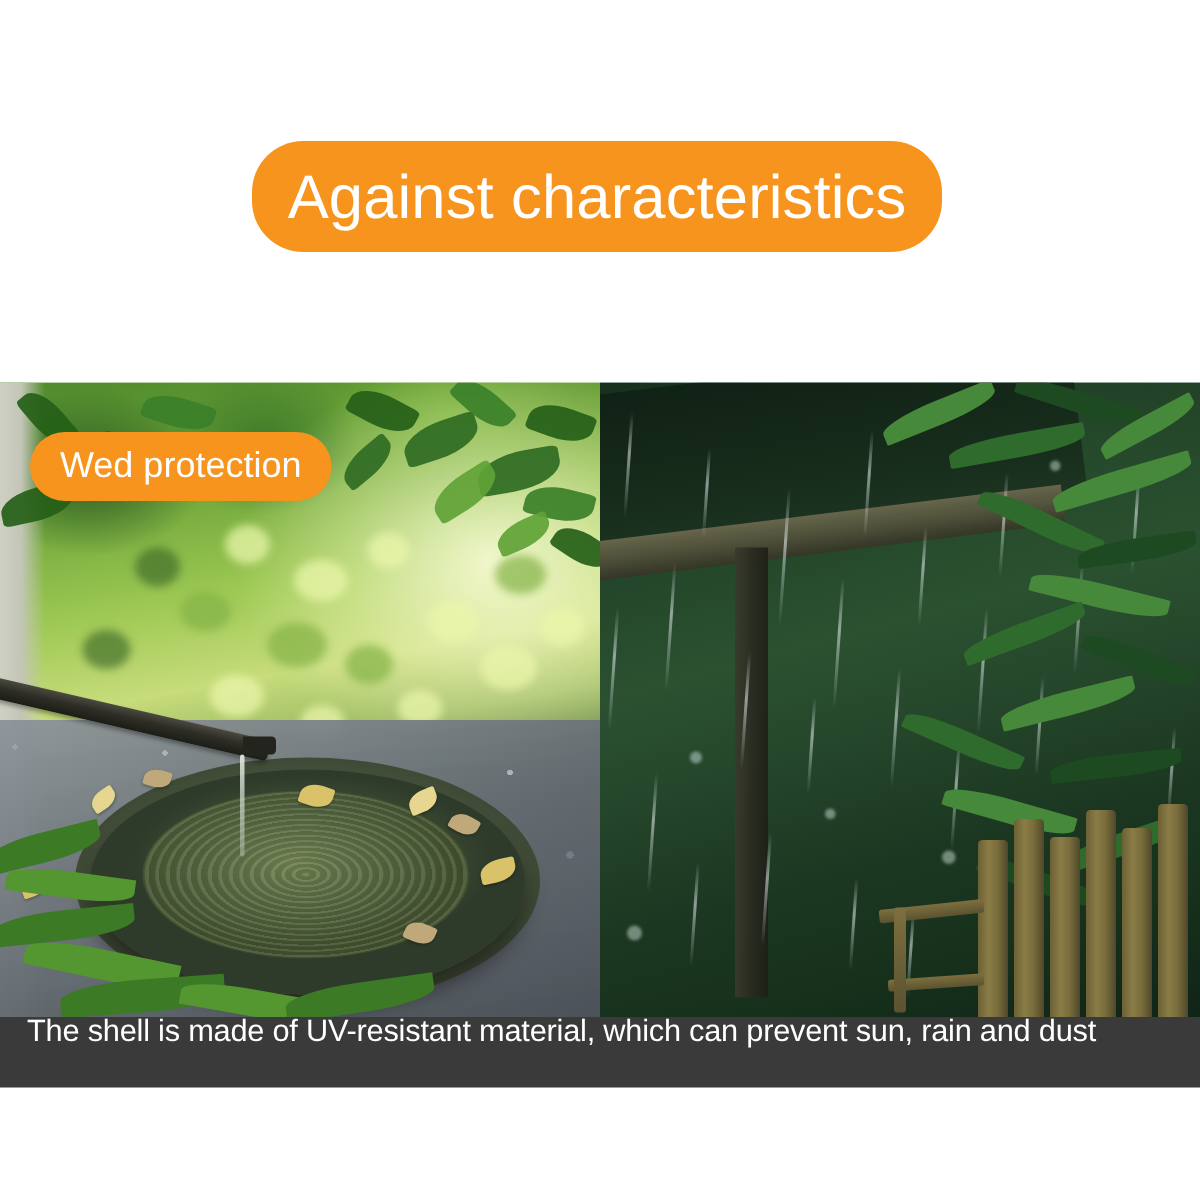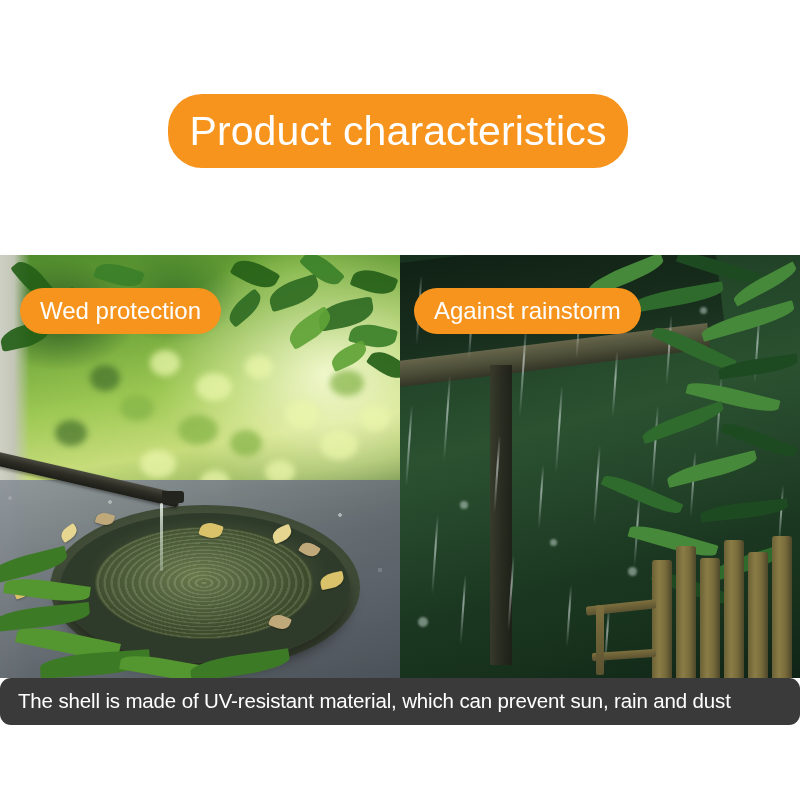--- a/index.html
+++ b/index.html
@@ -298,41 +298,39 @@
 
   
   .caption-bar {
     position: absolute;
     left: 0;
     top: 678px;
     width: 800px;
     height: 47px;
     background: #3a3a3a;
     display: flex;
-    align-items: center;
     padding-left: 18px;
     box-sizing: border-box;
-    border-radius: 11px;
   }
   .caption-text {
     color: #ffffff;
     font-size: 20.5px;
     font-weight: 400;
     line-height: 1;
     letter-spacing: -0.15px;
     white-space: nowrap;
   }
 </style>
 </head>
 <body>
 
 <div class="page">
 
   <div class="title-pill">
-    <span class="title-pill-text">Product characteristics</span>
+    <span class="title-pill-text">Against characteristics</span>
   </div>
 
   <div class="photo-strip">
 
     <div class="photo photo-sun">
 
       <div class="bokeh" style="left:150px;top:95px;width:30px;height:26px;"></div>
       <div class="bokeh" style="left:196px;top:118px;width:36px;height:28px;"></div>
       <div class="bokeh dim" style="left:120px;top:140px;width:34px;height:26px;"></div>
       <div class="bokeh" style="left:245px;top:100px;width:28px;height:24px;"></div>
@@ -451,23 +449,20 @@
       <div class="pole" style="left:252px;height:118px;"></div>
       <div class="pole" style="left:276px;height:132px;"></div>
       <div class="pole" style="left:300px;height:120px;"></div>
       <div class="pole" style="left:324px;height:138px;"></div>
       <div class="pole" style="left:348px;height:126px;"></div>
       <div class="pole" style="left:372px;height:142px;"></div>
       <div class="rail" style="left:186px;top:348px;width:70px;height:9px;transform:rotate(-6deg);"></div>
       <div class="rail" style="left:192px;top:396px;width:64px;height:8px;transform:rotate(-4deg);"></div>
       <div class="rail" style="left:196px;top:350px;width:8px;height:70px;"></div>
 
-      <div class="badge badge-rain">
-        <span class="badge-text">Against rainstorm</span>
-      </div>
     </div>
   </div>
 
   <div class="caption-bar">
     <span class="caption-text">The shell is made of UV-resistant material, which can prevent sun, rain and dust</span>
   </div>
 
 </div>
 
 </body></html>

